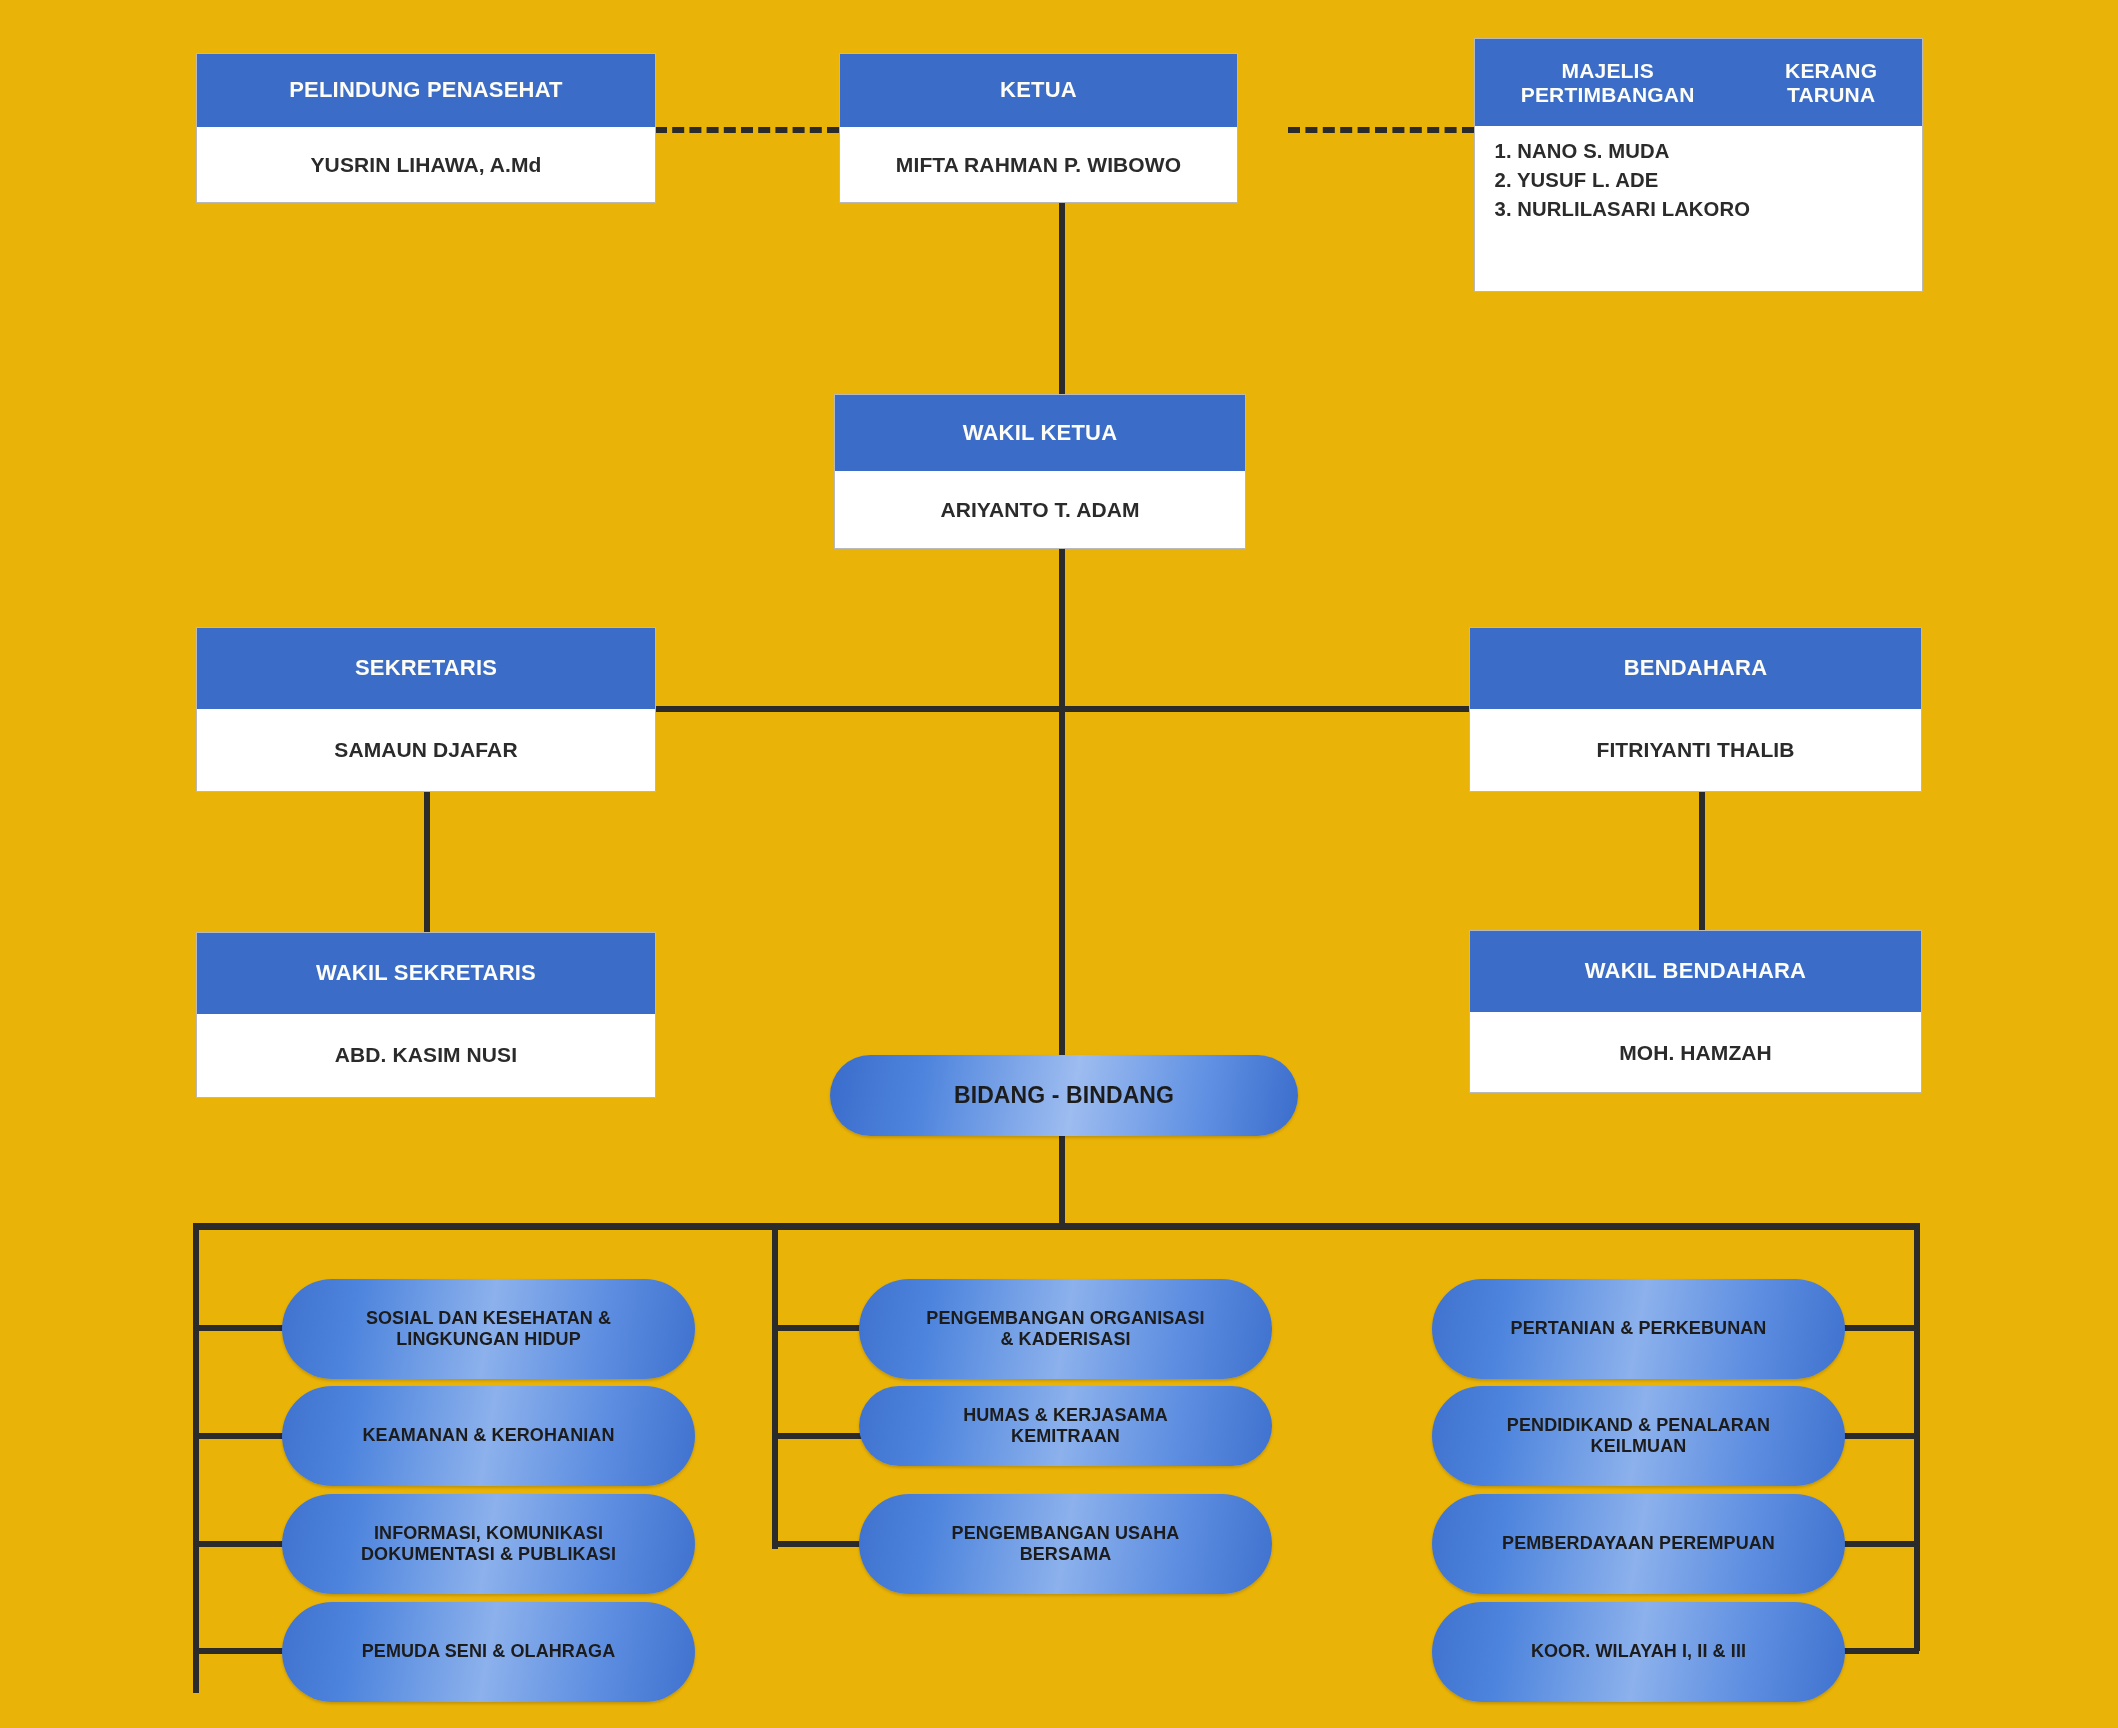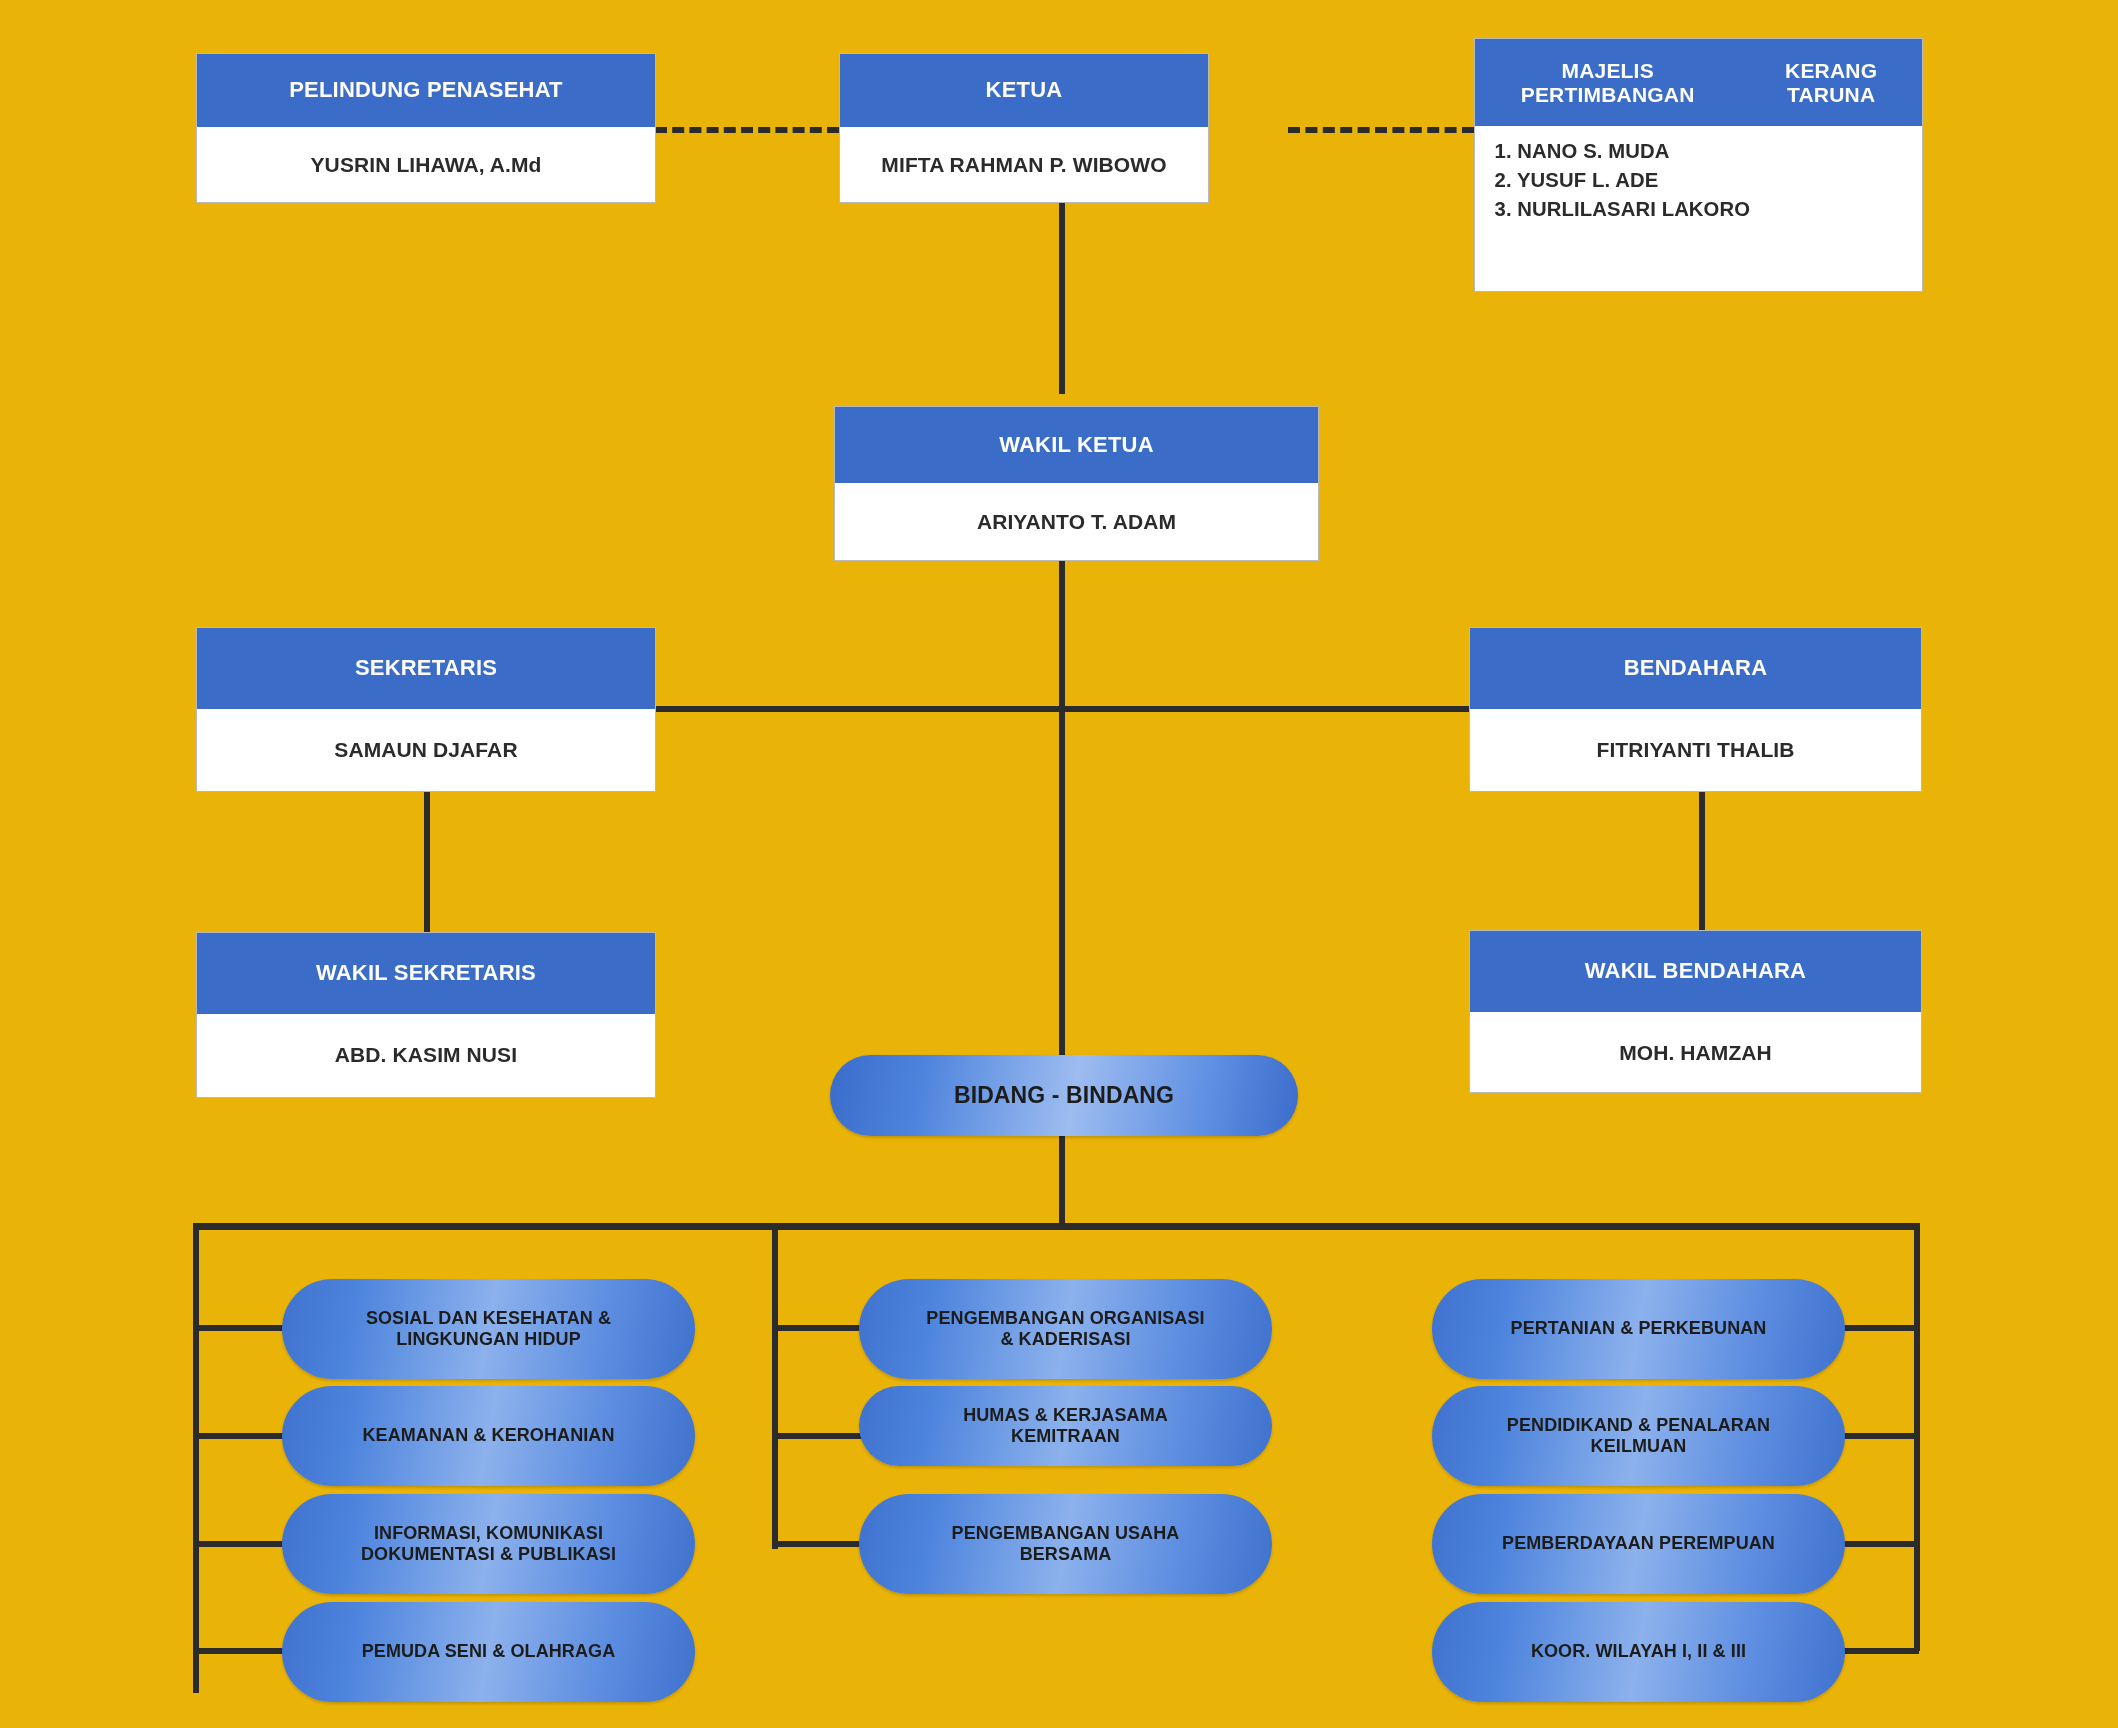--- a/index.html
+++ b/index.html
@@ -136,38 +136,38 @@
   <div class="ln" style="left:1841px; top:1325px; width:78px; height:6px;"></div>
   <div class="ln" style="left:1841px; top:1433px; width:78px; height:6px;"></div>
   <div class="ln" style="left:1841px; top:1541px; width:78px; height:6px;"></div>
   <div class="ln" style="left:1841px; top:1648px; width:78px; height:6px;"></div>
 
   <div class="node" style="left:196px; top:53px; width:460px; height:150px;">
     <div class="hdr" style="height:73px; font-size:22px;">PELINDUNG PENASEHAT</div>
     <div class="body" style="height:76px; font-size:21px;">YUSRIN LIHAWA, A.Md</div>
   </div>
 
-  <div class="node" style="left:839px; top:53px; width:370px; height:150px;">
+  <div class="node" style="left:839px; top:53px; width:399px; height:150px;">
     <div class="hdr" style="height:73px; font-size:22px;">KETUA</div>
     <div class="body" style="height:76px; font-size:21px;">MIFTA RAHMAN P. WIBOWO</div>
   </div>
 
   <div class="node" style="left:1474px; top:38px; width:449px; height:254px;">
     <div class="hdr" style="height:87px; font-size:21px; flex-direction:row;">
       <span>MAJELIS PERTIMBANGAN</span>
       <span>KERANG TARUNA</span>
     </div>
     <div class="body listbody" style="height:166px; font-size:20.3px;">
       <div>1. NANO S. MUDA</div>
       <div>2. YUSUF L. ADE</div>
       <div>3. NURLILASARI LAKORO</div>
     </div>
   </div>
 
-  <div class="node" style="left:834px; top:406px; width:485px; height:155px;">
+  <div class="node" style="left:834px; top:394px; width:412px; height:155px;">
     <div class="hdr" style="height:76px; font-size:22px;">WAKIL KETUA</div>
     <div class="body" style="height:77px; font-size:21px;">ARIYANTO T. ADAM</div>
   </div>
 
   <div class="node" style="left:196px; top:627px; width:460px; height:165px;">
     <div class="hdr" style="height:81px; font-size:22px;">SEKRETARIS</div>
     <div class="body" style="height:82px; font-size:21px;">SAMAUN DJAFAR</div>
   </div>
 
   <div class="node" style="left:1469px; top:627px; width:453px; height:165px;">

